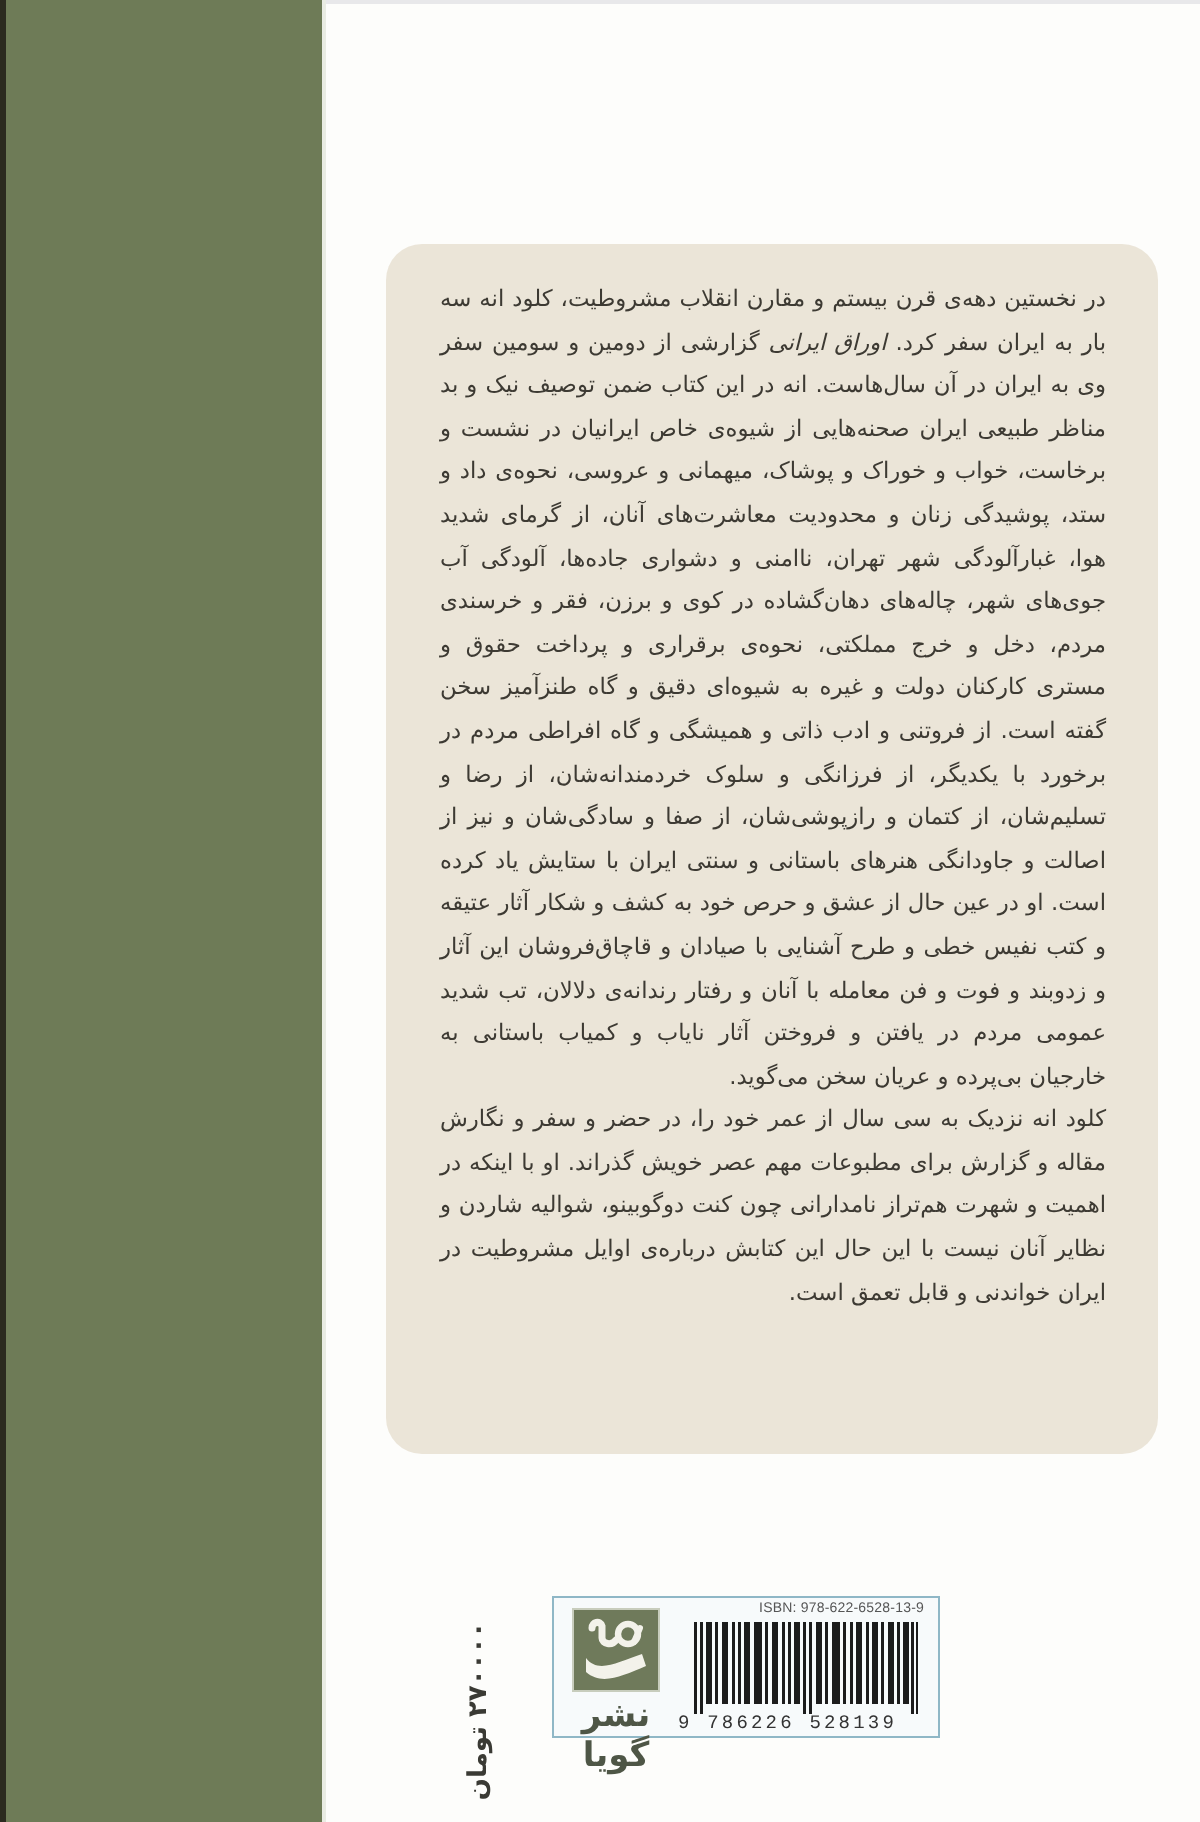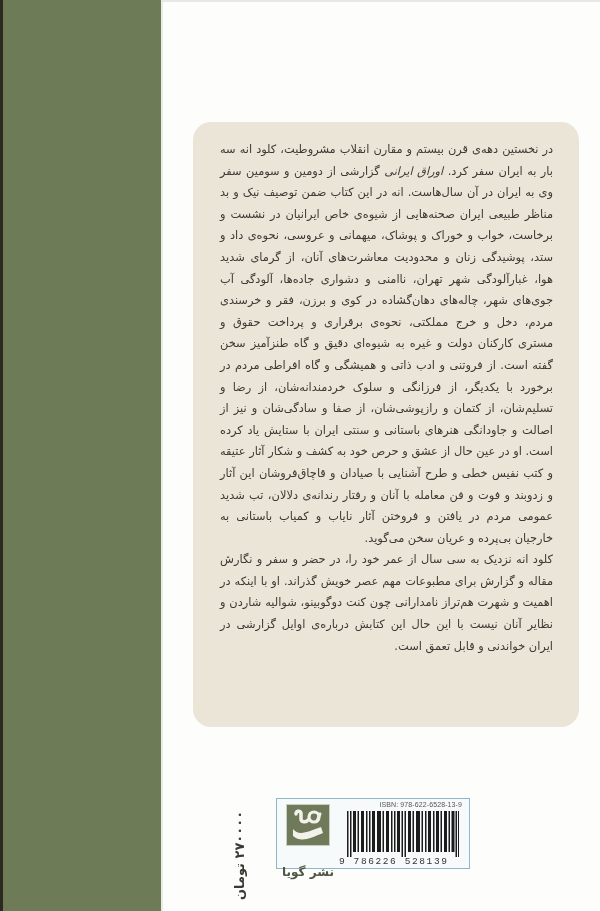--- a/index.html
+++ b/index.html
@@ -99,25 +99,25 @@
       width: 44px;
       height: 42px;
       background: #6f7a5b;
       border: 1px solid #c8cdbd;
       box-sizing: border-box;
     }
     .logo svg { display: block; }
     .publisher {
       position: absolute;
       left: 5px;
-      top: 66px;
+      top: 49px;
       width: 52px;
       text-align: center;
       direction: rtl;
-      font-size: 12px;
+      font-size: 17px;
       color: #4e5646;
       font-weight: bold;
     }
     .isbn-label {
       position: absolute;
       right: 7px;
       top: 2px;
       font-size: 7px;
       color: #555;
       font-family: "Liberation Sans", sans-serif;
@@ -146,21 +146,21 @@
 <body>
 
 <div class="spine-edge"></div>
 <div class="spine"></div>
 <div class="spine-fold"></div>
 <div class="top-line"></div>
 
 <div class="card">
   <div class="blurb">
     <p><span>در نخستین دهه‌ی قرن بیستم و مقارن انقلاب مشروطیت، کلود انه سه بار به ایران سفر کرد. </span><em>اوراق ایرانی</em><span> گزارشی از دومین و سومین سفر وی به ایران در آن سال‌هاست. انه در این کتاب ضمن توصیف نیک و بد مناظر طبیعی ایران صحنه‌هایی از شیوه‌ی خاص ایرانیان در نشست و برخاست، خواب و خوراک و پوشاک، میهمانی و عروسی، نحوه‌ی داد و ستد، پوشیدگی زنان و محدودیت معاشرت‌های آنان، از گرمای شدید هوا، غبارآلودگی شهر تهران، ناامنی و دشواری جاده‌ها، آلودگی آب جوی‌های شهر، چاله‌های دهان‌گشاده در کوی و برزن، فقر و خرسندی مردم، دخل و خرج مملکتی، نحوه‌ی برقراری و پرداخت حقوق و مستری کارکنان دولت و غیره به شیوه‌ای دقیق و گاه طنزآمیز سخن گفته است. از فروتنی و ادب ذاتی و همیشگی و گاه افراطی مردم در برخورد با یکدیگر، از فرزانگی و سلوک خردمندانه‌شان، از رضا و تسلیم‌شان، از کتمان و رازپوشی‌شان، از صفا و سادگی‌شان و نیز از اصالت و جاودانگی هنرهای باستانی و سنتی ایران با ستایش یاد کرده است. او در عین حال از عشق و حرص خود به کشف و شکار آثار عتیقه و کتب نفیس خطی و طرح آشنایی با صیادان و قاچاق‌فروشان این آثار و زدوبند و فوت و فن معامله با آنان و رفتار رندانه‌ی دلالان، تب شدید عمومی مردم در یافتن و فروختن آثار نایاب و کمیاب باستانی به خارجیان بی‌پرده و عریان سخن می‌گوید.</span></p>
-    <p>کلود انه نزدیک به سی سال از عمر خود را، در حضر و سفر و نگارش مقاله و گزارش برای مطبوعات مهم عصر خویش گذراند. او با اینکه در اهمیت و شهرت هم‌تراز نامدارانی چون کنت دوگوبینو، شوالیه شاردن و نظایر آنان نیست با این حال این کتابش درباره‌ی اوایل گزارشی در ایران خواندنی و قابل تعمق است.</p>
+    <p>کلود انه نزدیک به سی سال از عمر خود را، در حضر و سفر و نگارش مقاله و گزارش برای مطبوعات مهم عصر خویش گذراند. او با اینکه در اهمیت و شهرت هم‌تراز نامدارانی چون کنت دوگوبینو، شوالیه شاردن و نظایر آنان نیست با این حال این کتابش درباره‌ی اوایل مشروطیت در ایران خواندنی و قابل تعمق است.</p>
   </div>
 </div>
 
 <div class="price">
   <div class="price-inner"><span>۲۷۰۰۰۰</span> <span>تومان</span></div>
 </div>
 
 <div class="isbn-box">
   <div class="logo">
     <svg width="42" height="40" viewBox="0 0 42 40">

